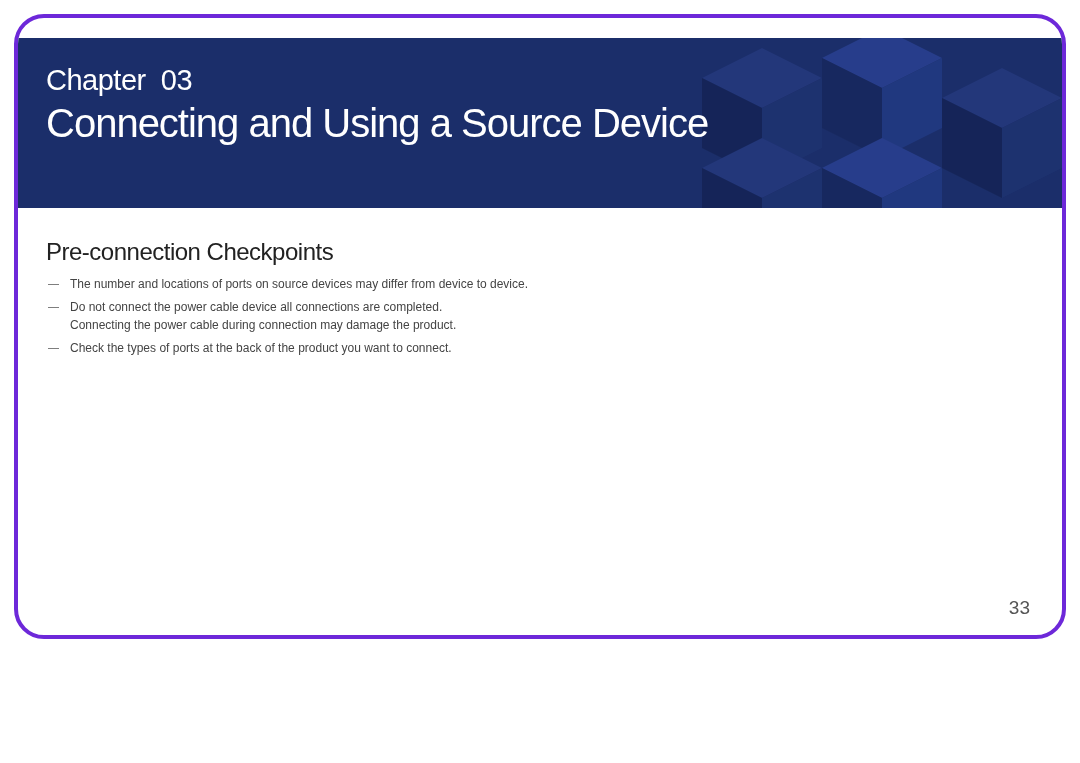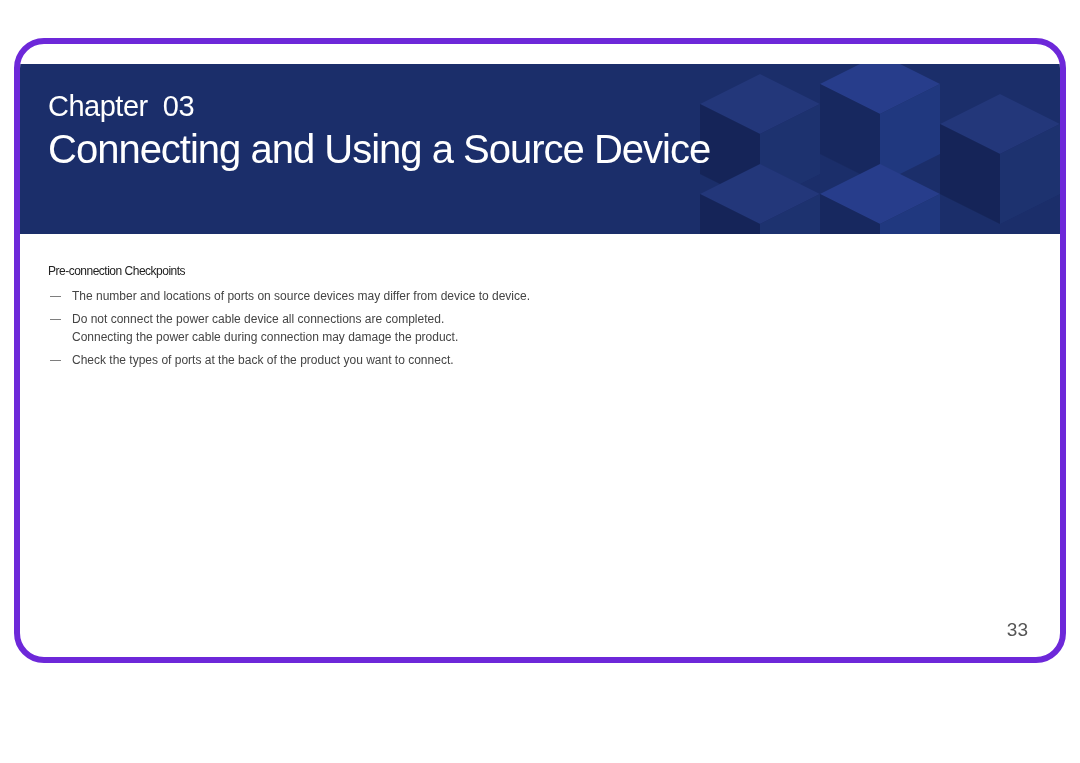--- a/index.html
+++ b/index.html
@@ -1,25 +1,24 @@
 <!DOCTYPE html>
 <html><head>
 <meta charset="utf-8">
 <style>
   * { margin: 0; padding: 0; box-sizing: border-box; }
   html, body { width: 1080px; height: 763px; font-family: "Segoe UI", Arial, Helvetica, sans-serif; color: #222; }
   .page {
     position: absolute;
     left: 14px; top: 14px;
     width: 1052px; height: 625px;
-    border: 6px solid #6d28d9;
+    border: 4px solid #6d28d9;
     border-radius: 30px;
     background: #fff;
     overflow: hidden;
-    margin-top: 24px;
   }
   .banner {
     position: relative;
     margin: 20px 0 0 0;
     width: 100%;
     height: 170px;
     background: #1b2e6a;
     overflow: hidden;
   }
   .banner .cubes {
@@ -50,21 +49,21 @@
   }
   .section-title {
     color: #1976d2;
     font-size: 27px;
     font-weight: 500;
     letter-spacing: -0.5px;
     margin-bottom: 26px;
   }
   .subsection-title {
     color: #222;
-    font-size: 12px;
+    font-size: 24px;
     font-weight: 500;
     letter-spacing: -0.5px;
     margin-bottom: 10px;
   }
   .note-list {
     padding-left: 16px;
   }
   .note-item {
     position: relative;
     font-size: 12px;

